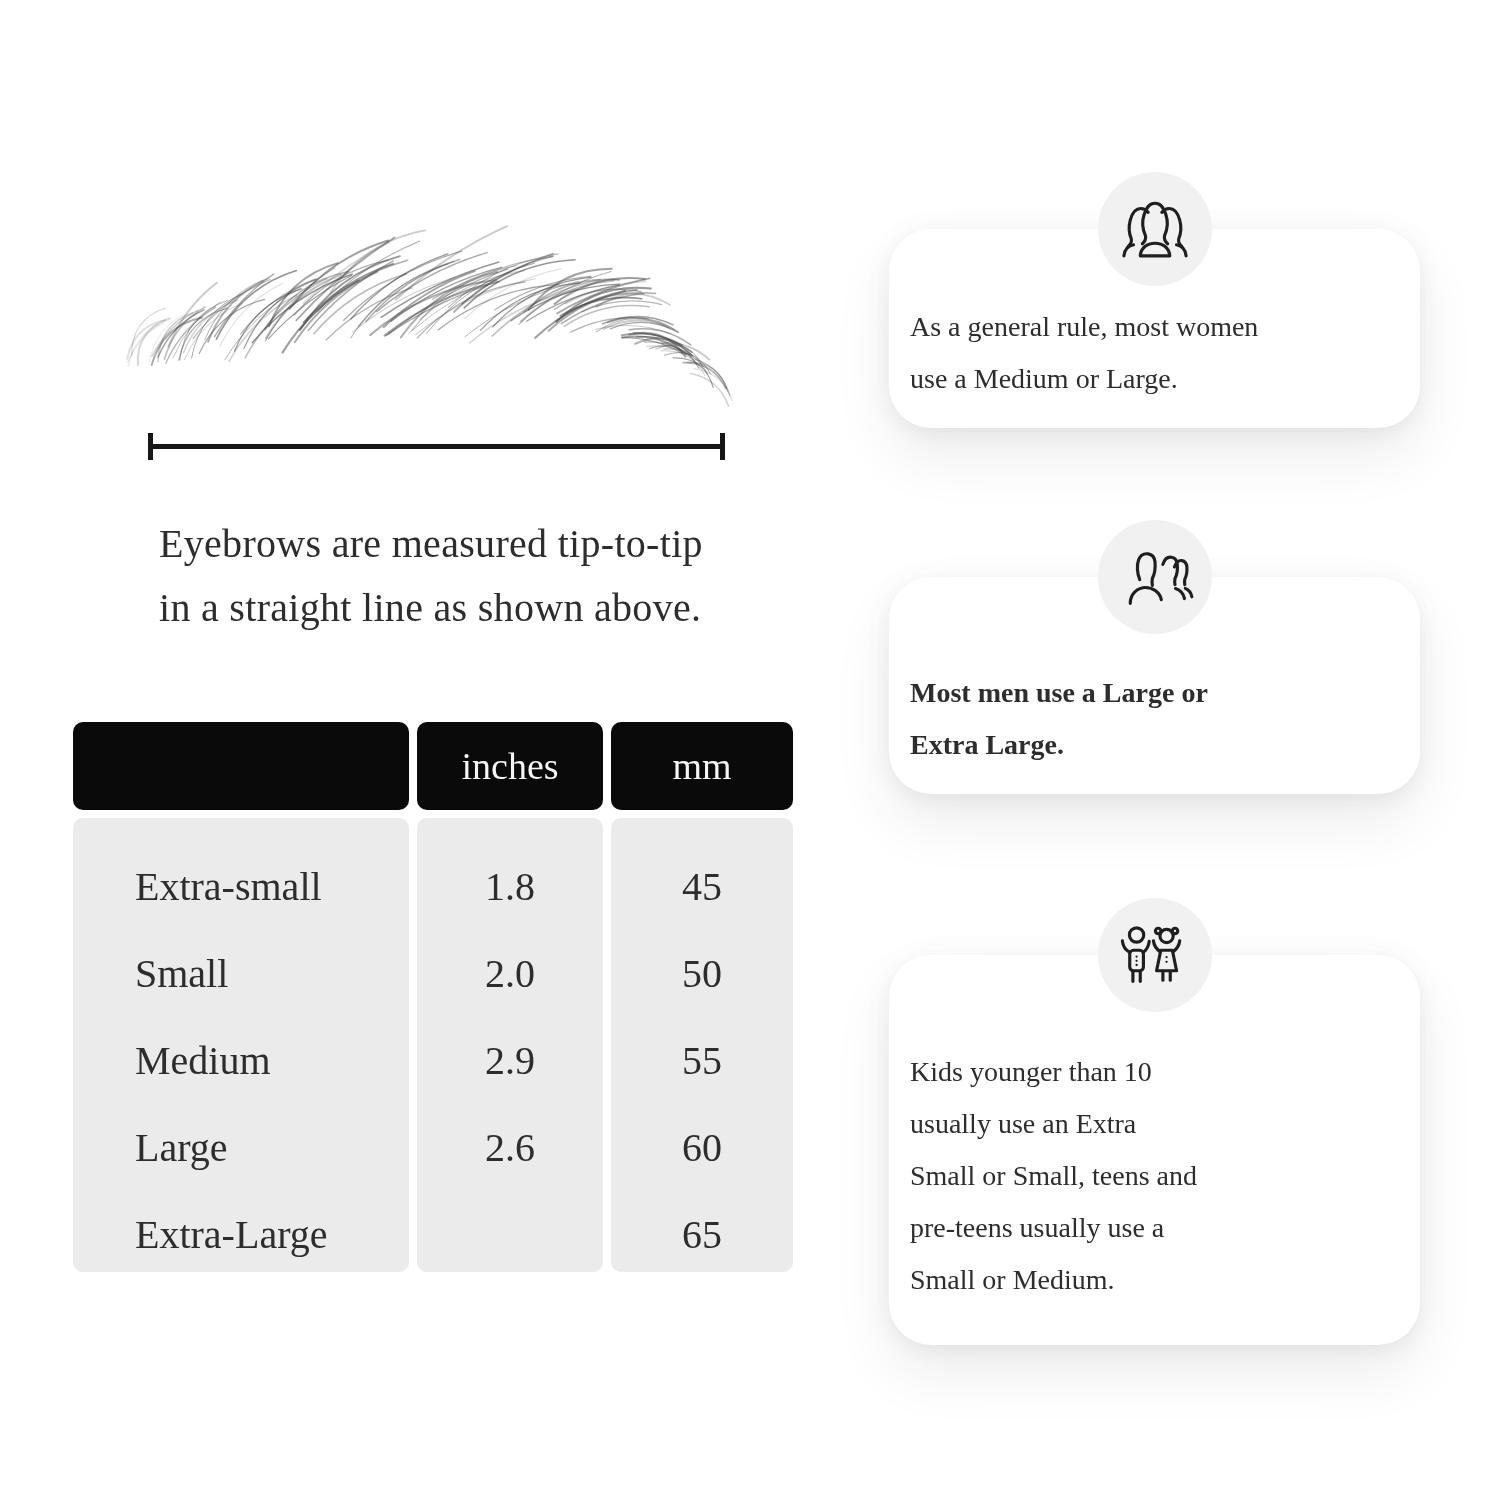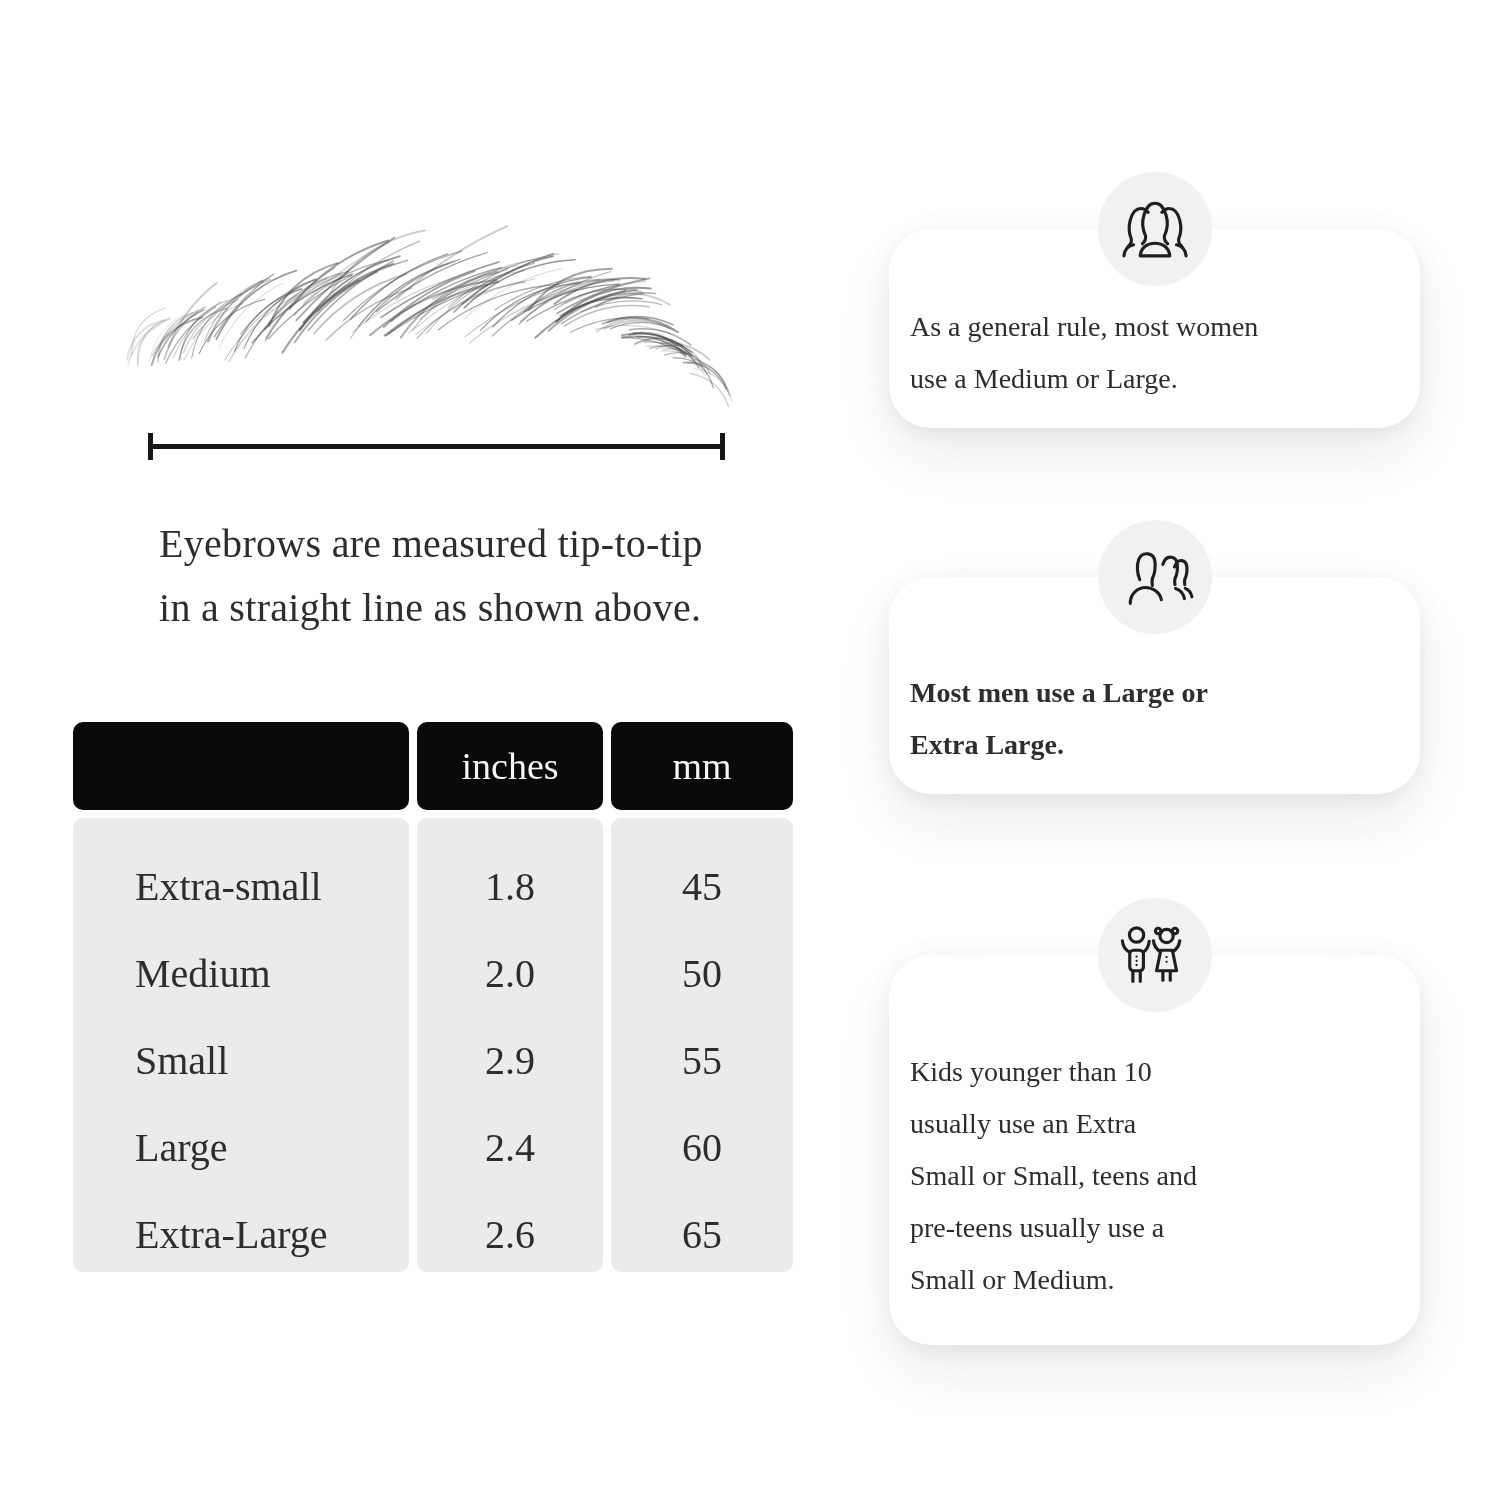--- a/index.html
+++ b/index.html
@@ -198,30 +198,29 @@
     <div>in a straight line as shown above.</div>
   </div>
 
   <div class="size-table">
     <div class="hdr col1"></div>
     <div class="hdr col2">inches</div>
     <div class="hdr col3">mm</div>
 
     <div class="colbody col1">
       <div class="cell">Extra-small</div>
+      <div class="cell">Small</div>
       <div class="cell">Medium</div>
-      <div class="cell">Small</div>
       <div class="cell">Large</div>
       <div class="cell">Extra-Large</div>
     </div>
     <div class="colbody col2">
       <div class="cell">1.8</div>
       <div class="cell">2.0</div>
       <div class="cell">2.9</div>
-      <div class="cell">2.4</div>
       <div class="cell">2.6</div>
     </div>
     <div class="colbody col3">
       <div class="cell">45</div>
       <div class="cell">50</div>
       <div class="cell">55</div>
       <div class="cell">60</div>
       <div class="cell">65</div>
     </div>
   </div>

